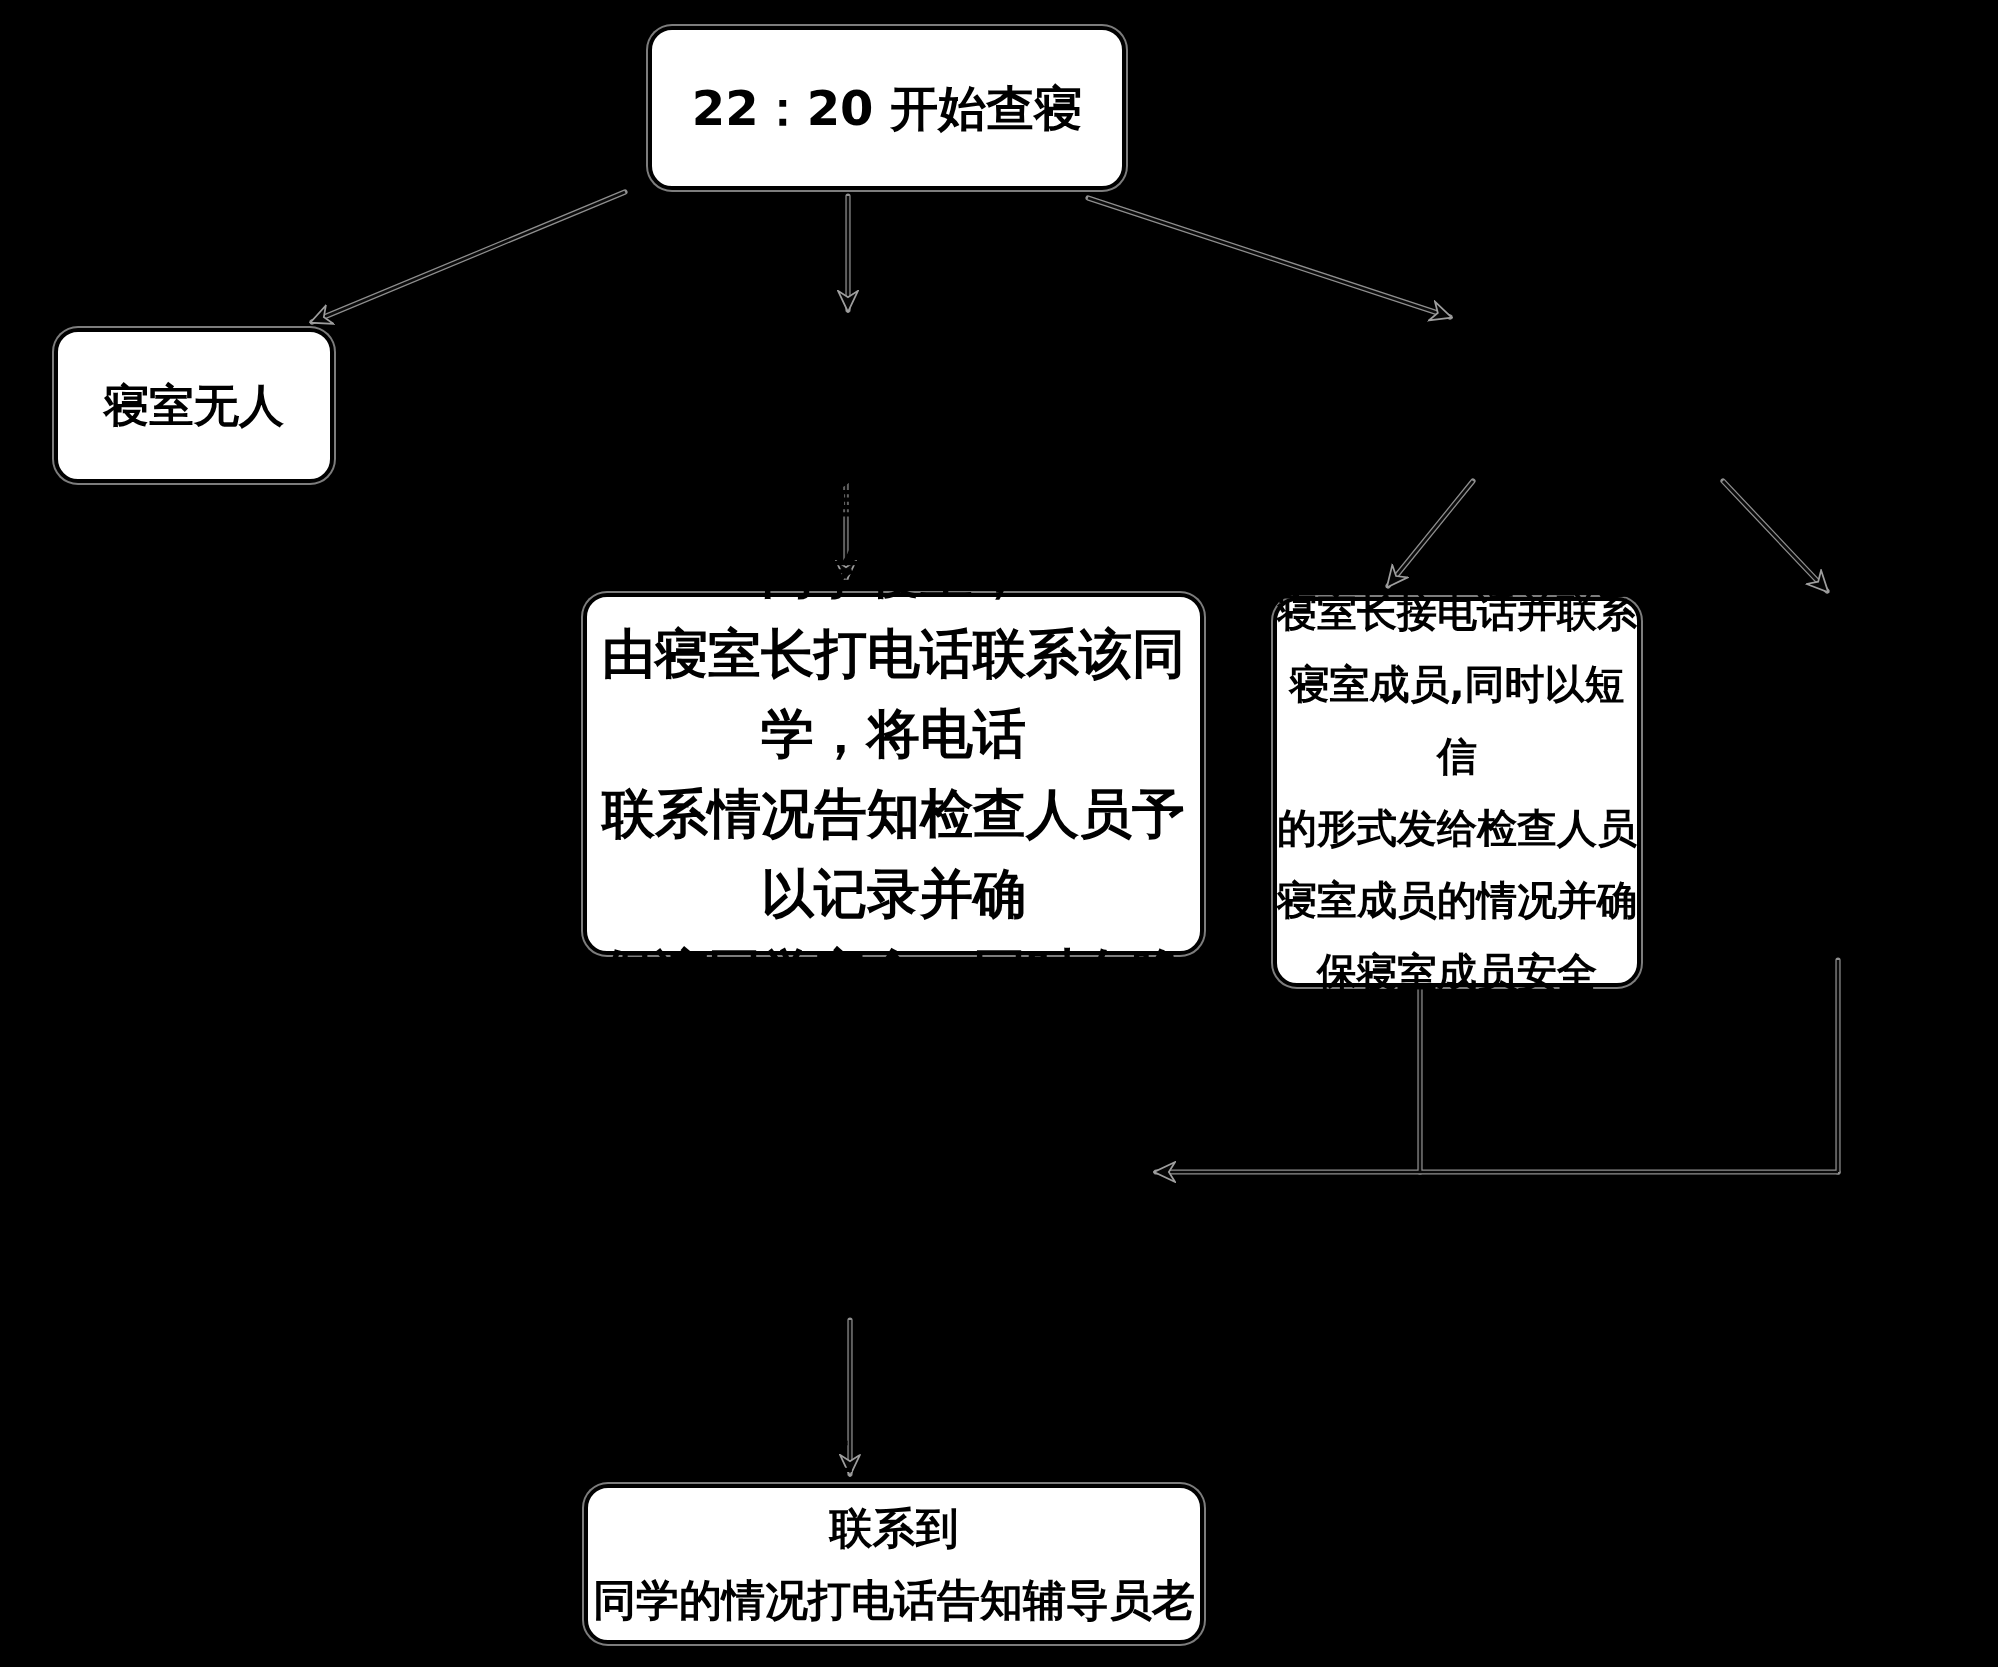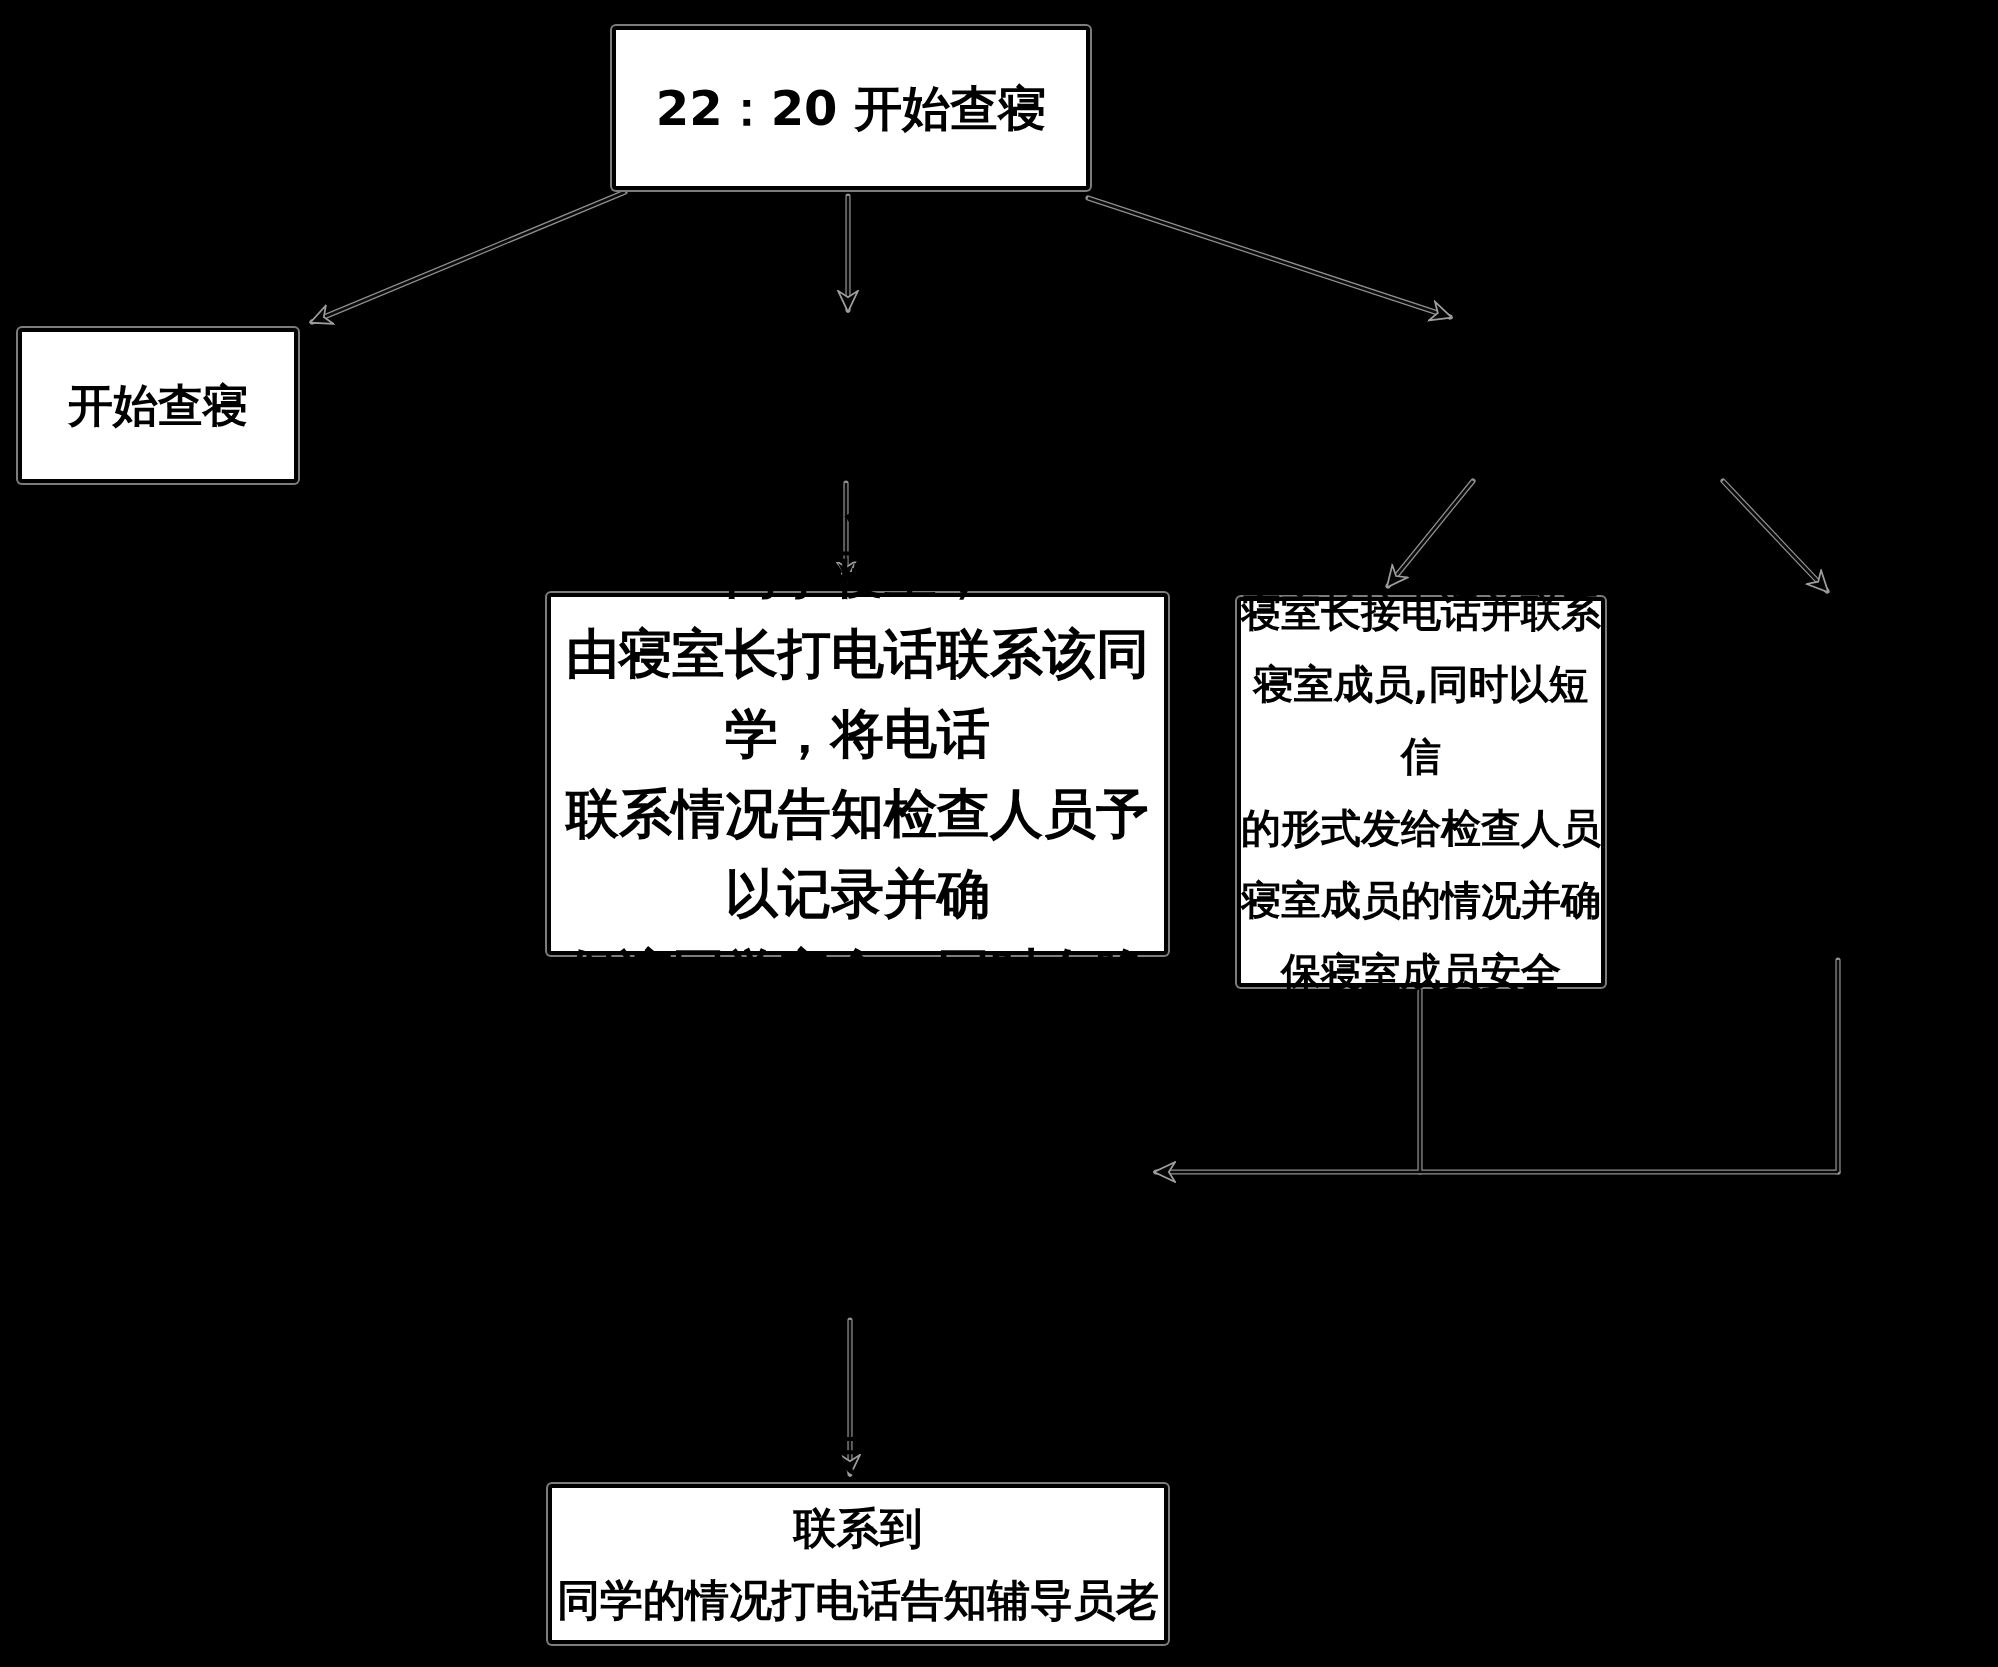--- a/index.html
+++ b/index.html
@@ -31,30 +31,31 @@
     fill: none;
     stroke: #0a0a0a;
     stroke-width: 2.7;
     stroke-linecap: butt;
   }
   .node {
     position: absolute;
     box-sizing: border-box;
     background: #ffffff;
     border: 4px solid #000000;
-    border-radius: 4px;
+    border-radius: 24px;
     box-shadow: 0 0 0 2px #7d7d7d;
     color: #000000;
     display: flex;
     align-items: center;
     justify-content: center;
     text-align: center;
     white-space: pre-line;
     font-weight: 600;
     line-height: 1.55;
+    margin-left: 36px;
   }
   #n-start    { left: 612px;  top: 26px;   width: 478px; height: 164px; font-size: 48px; }
   #n-nolate   { left: 18px;   top: 328px;  width: 280px; height: 155px; font-size: 45px; }
   #n-late     { left: 565px;  top: 322px;  width: 563px; height: 158px; font-size: 44px; }
   #n-empty    { left: 1464px; top: 318px;  width: 258px; height: 160px; font-size: 45px; }
   #n-call     { left: 547px;  top: 593px;  width: 621px; height: 362px; font-size: 53px; line-height: 80px; }
   #n-answer   { left: 1237px; top: 597px;  width: 368px; height: 390px; font-size: 40px; line-height: 72px; }
   #n-noanswer { left: 1668px; top: 600px;  width: 318px; height: 358px; font-size: 40px; line-height: 70px; }
   #n-namelist { left: 556px;  top: 1046px; width: 588px; height: 272px; font-size: 44px; line-height: 76px; }
   #n-final    { left: 548px;  top: 1484px; width: 620px; height: 160px; font-size: 43px; line-height: 72px; }
@@ -93,21 +94,21 @@
       <path class="core" marker-end="url(#ah)" d="M 1723 481 L 1827 591"></path>
       <path class="core" d="M 1420 989 L 1420 1172"></path>
       <path class="core" d="M 1838 960 L 1838 1172"></path>
       <path class="core" marker-end="url(#ah)" d="M 1838 1172 L 1156 1172"></path>
       <path class="core" marker-end="url(#ah)" d="M 850 1320 L 850 1474"></path>
     </g>
   </svg>
 
   <div class="node" id="n-start">22：20 开始查寝</div>
 
-  <div class="node" id="n-nolate">开始查寝</div>
+  <div class="node" id="n-nolate">寝室无人</div>
 
 
 
   <div class="node" id="n-call">22:45 检查人员回到晚归同学寝室，
 由寝室长打电话联系该同学，将电话
 联系情况告知检查人员予以记录并确
 保该同学安全，同时在晚归表上签字</div>
 
   <div class="node" id="n-answer">寝室长接电话并联系
 寝室成员,同时以短信

